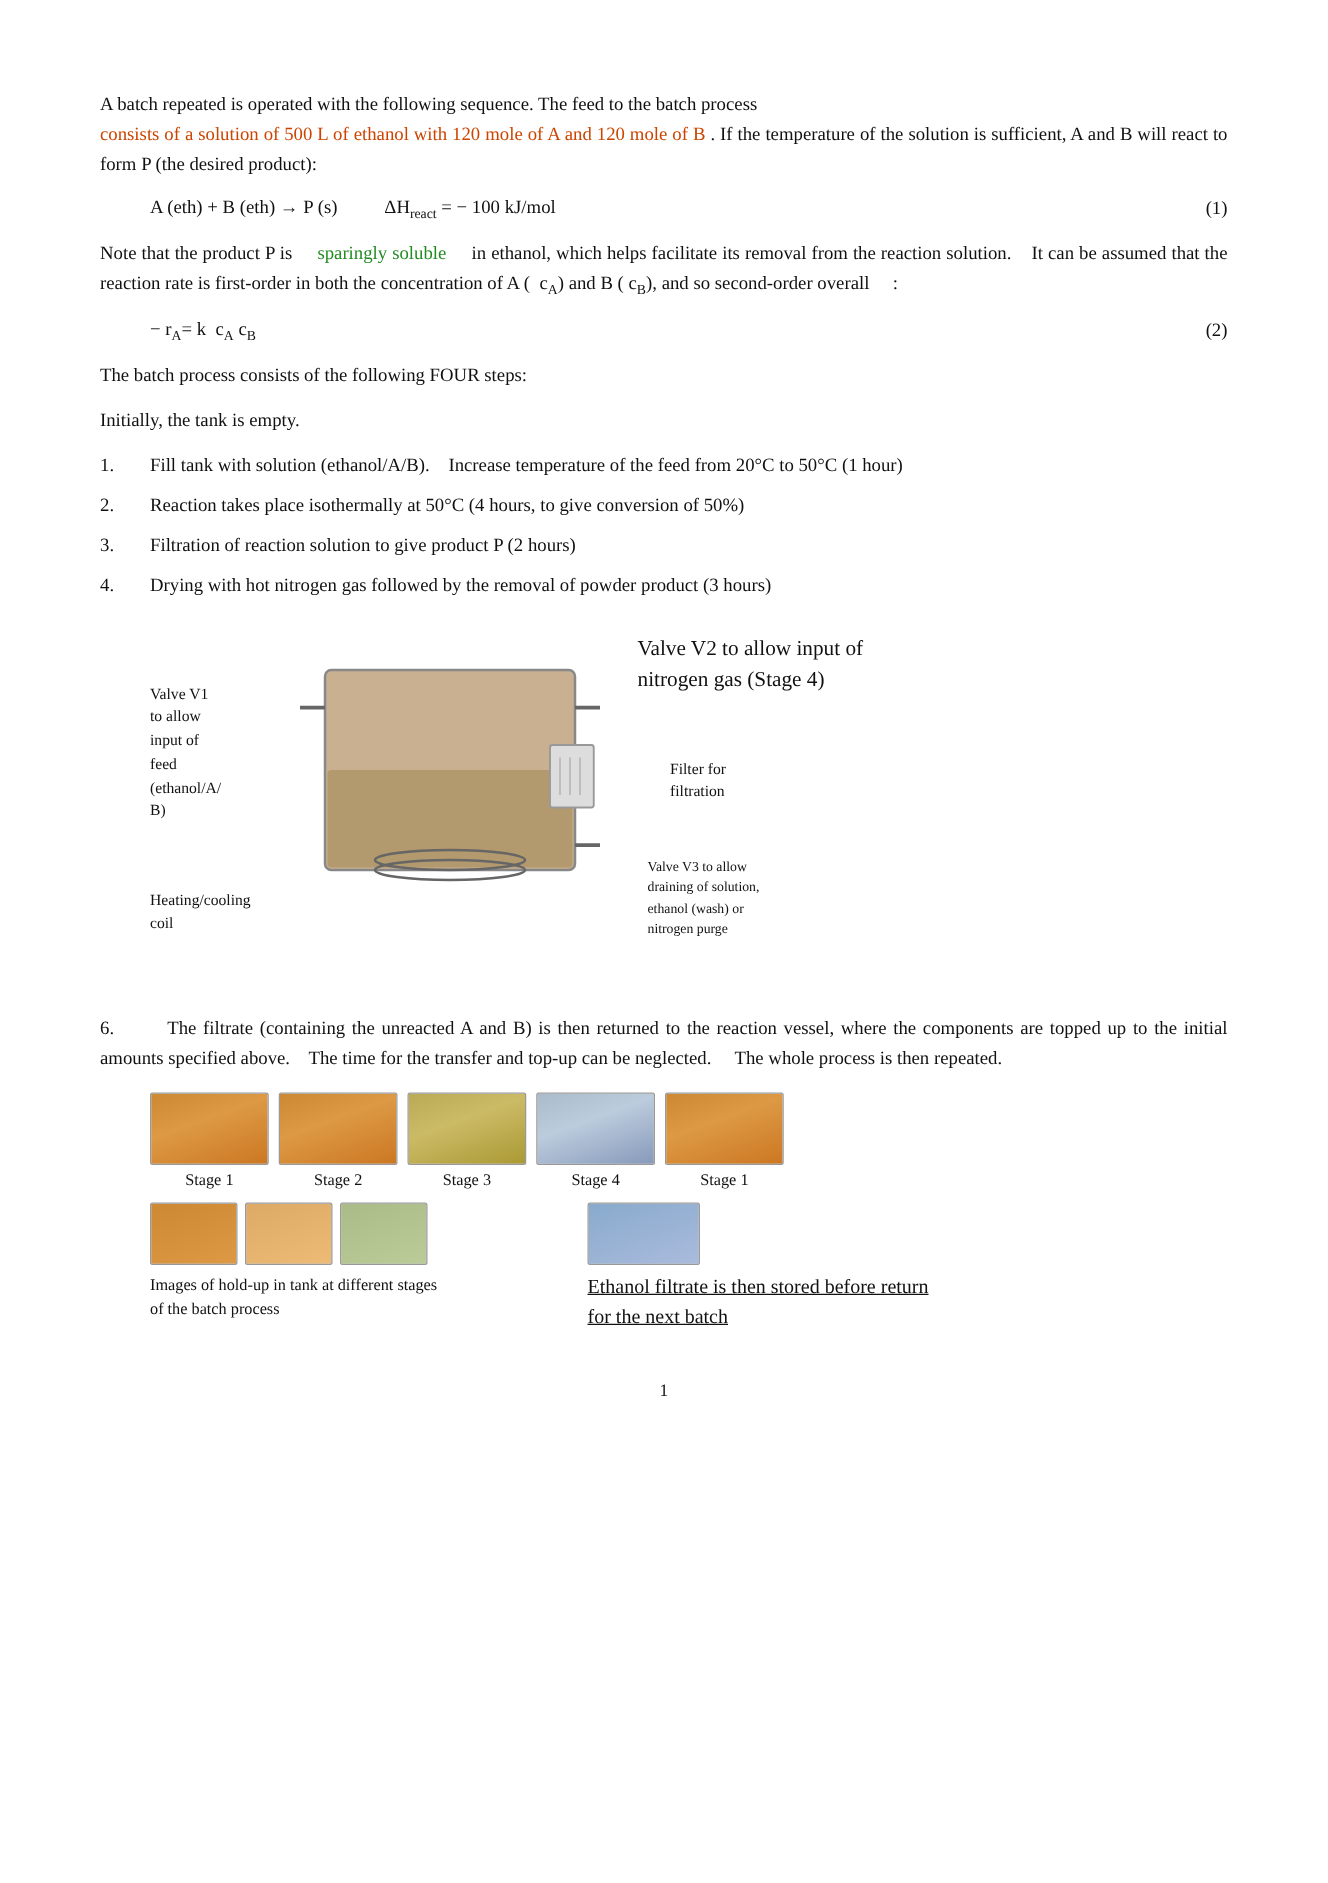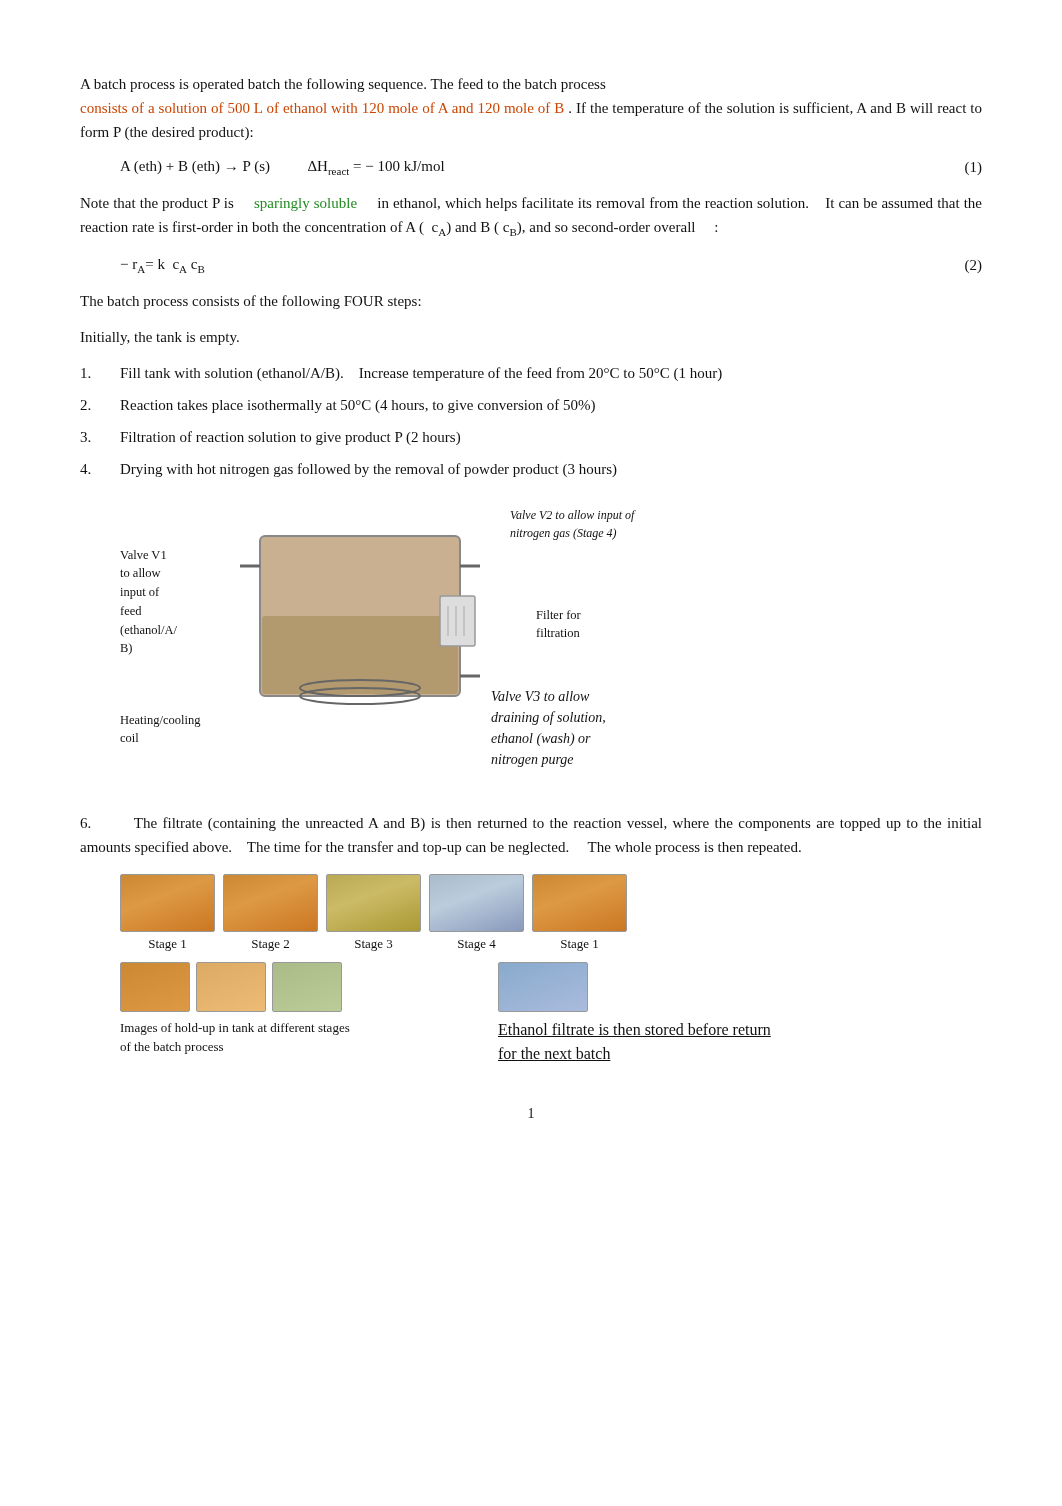--- a/index.html
+++ b/index.html
@@ -72,21 +72,21 @@
     sub { font-size: 11px; }
   </style>
 </head>
 <body>
 
 <div class="title"></div>
 
 <div class="section-heading"></div>
 
 <div class="paragraph">
-  <span>A batch process is operated batch the following sequence. The feed to the batch process</span>
+  <span>A batch repeated is operated with the following sequence. The feed to the batch process</span>
   <br>
   <span class="orange-text">consists of a solution of 500 L of ethanol with 120 mole of A and 120 mole of B</span>
   <span>. If the temperature of the solution is sufficient, A and B will react to form P (the desired product):</span>
 </div>
 
 <div class="equation-block">
   <span class="equation-text">A (eth) + B (eth) → P (s) &nbsp;&nbsp;&nbsp;&nbsp;&nbsp;&nbsp;&nbsp;&nbsp; ΔH<sub>react</sub> = − 100 kJ/mol</span>
   <span class="equation-number">(1)</span>
 </div>
 
@@ -151,29 +151,29 @@
       <line x1="220" y1="150" x2="240" y2="150" stroke="#666" stroke-width="3"></line>
 
       <rect x="200" y="70" width="35" height="50" rx="2" fill="#ddd" stroke="#999" stroke-width="1.5"></rect>
 
       <line x1="208" y1="80" x2="208" y2="110" stroke="#aaa" stroke-width="1"></line>
       <line x1="216" y1="80" x2="216" y2="110" stroke="#aaa" stroke-width="1"></line>
       <line x1="224" y1="80" x2="224" y2="110" stroke="#aaa" stroke-width="1"></line>
     </svg>
   </div>
 
-  <div style="position:absolute; left:390px; top:5px; font-size:12px; line-height:1.5;font-style:italic;">
+  <div style="position:absolute; left:390px; top:5px; font-size:17px; line-height:1.5;">
     Valve V2 to allow input of<br>nitrogen gas (Stage 4)
   </div>
 
   <div style="position:absolute; left:416px; top:105px; font-size:12.5px; line-height:1.5;">
     Filter for<br>filtration
   </div>
 
-  <div style="position:absolute; left:371px; top:185px; font-size:14px; line-height:1.5;font-style:italic;">
+  <div style="position:absolute; left:398px; top:185px; font-size:11px; line-height:1.5;">
     Valve V3 to allow<br>draining of solution,<br>ethanol (wash) or<br>nitrogen purge
   </div>
 
   <div style="position:absolute; left:0; top:210px; font-size:12.5px; line-height:1.5;">
     Heating/cooling<br>coil
   </div>
 </div>
 
 <div class="paragraph">
   <span>6.</span>
@@ -199,21 +199,21 @@
     <div style="display:flex; flex-direction:column; align-items:center;">
       <div style="width:95px; height:58px; background:linear-gradient(160deg,#aabbcc 0%,#bbccdd 40%,#8899bb 100%); border:1px solid #999; border-radius:2px; margin-bottom:4px;"></div>
       <span style="font-size:13px;">Stage 4</span>
     </div>
     <div style="display:flex; flex-direction:column; align-items:center;">
       <div style="width:95px; height:58px; background:linear-gradient(160deg,#cc8833 0%,#dd9944 40%,#cc7722 100%); border:1px solid #999; border-radius:2px; margin-bottom:4px;"></div>
       <span style="font-size:13px;">Stage 1</span>
     </div>
   </div>
 
-  <div style="display:flex; gap:48px; margin-top:10px; align-items:flex-start;">
+  <div style="display:flex; gap:20px; margin-top:10px; align-items:flex-start;">
     <div style="width:230px;">
       <div style="display:flex; gap:6px; margin-bottom:6px;">
         <div style="width:70px; height:50px; background:linear-gradient(160deg,#cc8833,#dd9944); border:1px solid #999; border-radius:2px;"></div>
         <div style="width:70px; height:50px; background:linear-gradient(160deg,#ddaa66,#eebb77); border:1px solid #999; border-radius:2px;"></div>
         <div style="width:70px; height:50px; background:linear-gradient(160deg,#aabb88,#bbcc99); border:1px solid #999; border-radius:2px;"></div>
       </div>
       <div style="font-size:13px; line-height:1.5;">Images of hold-up in tank
 at different stages of the
 batch process</div>
     </div>

